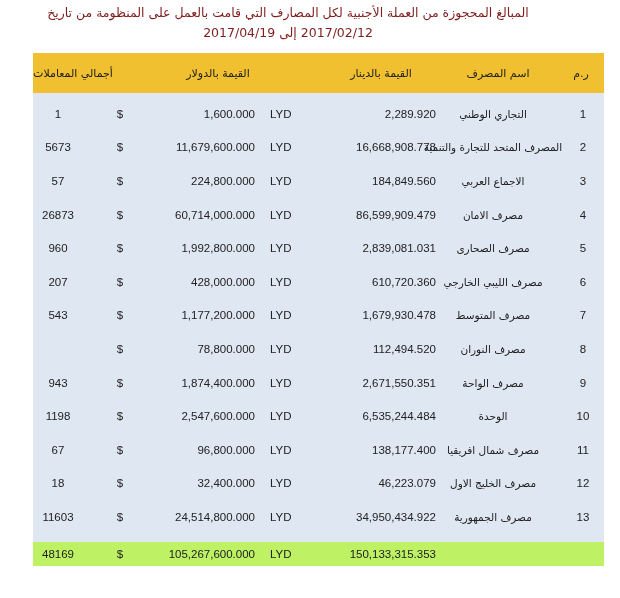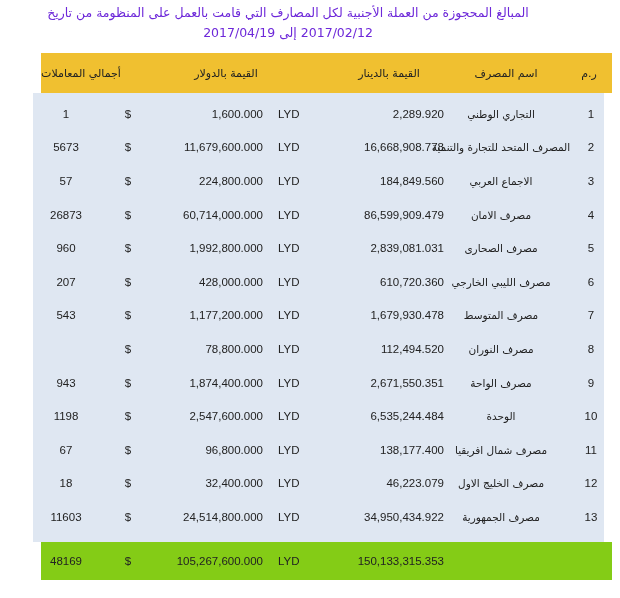--- a/index.html
+++ b/index.html
@@ -1,26 +1,26 @@
 <!DOCTYPE html>
 <html><head>
 <meta charset="utf-8">
 <style>
   html, body { margin: 0; padding: 0; background: #ffffff; }
   body { width: 620px; height: 598px; position: relative; overflow: hidden;
          font-family: "DejaVu Sans", sans-serif; color: #222; }
   .title { position: absolute; top: 3px; left: 0; width: 576px; text-align: center;
-           font-family: "DejaVu Sans", sans-serif; font-size: 12.5px; line-height: 20px; color: #6d28d9; }
+           font-family: "DejaVu Sans", sans-serif; font-size: 12.5px; line-height: 20px; color: #7f1d1d; }
   .title .l1 { direction: rtl; }
   .title .l2 { direction: rtl; }
   .table { position: absolute; left: 33px; top: 53px; width: 471px; }
-  .row { position: relative; height: 33.6px; font-size: 11.5px; margin-left: 8px; }
+  .row { position: relative; height: 33.6px; font-size: 11.5px; }
   .hdr { background: #f0c030; height: 40px; }
   .body-wrap { background: #dfe7f2; padding: 4px 0 8px 0; }
-  .total { background: #84cc16; height: 38px; }
+  .total { background: #bef264; height: 24px; }
   .cell { position: absolute; top: 0; height: 100%; display: flex; align-items: center; white-space: nowrap; }
   .c-count { left: 0; width: 50px; justify-content: center; font-family: "Liberation Sans", sans-serif; }
   .c-dollar { left: 80px; width: 14px; justify-content: center; font-family: "Liberation Sans", sans-serif; }
   .c-usd { left: 100px; width: 122px; justify-content: flex-end; font-family: "Liberation Sans", sans-serif; }
   .c-lyd { left: 237px; width: 30px; justify-content: flex-start; font-family: "Liberation Sans", sans-serif; }
   .c-dinar { left: 268px; width: 135px; justify-content: flex-end; font-family: "Liberation Sans", sans-serif; }
   .c-bank { left: 395px; width: 130px; justify-content: center; direction: rtl; font-size: 10.5px; }
   .c-num { left: 530px; width: 40px; justify-content: center; font-family: "Liberation Sans", sans-serif; }
   .hdr .cell { font-size: 11px; direction: rtl; justify-content: center; }
   .hdr .h-count { left: 0; width: 80px; }

